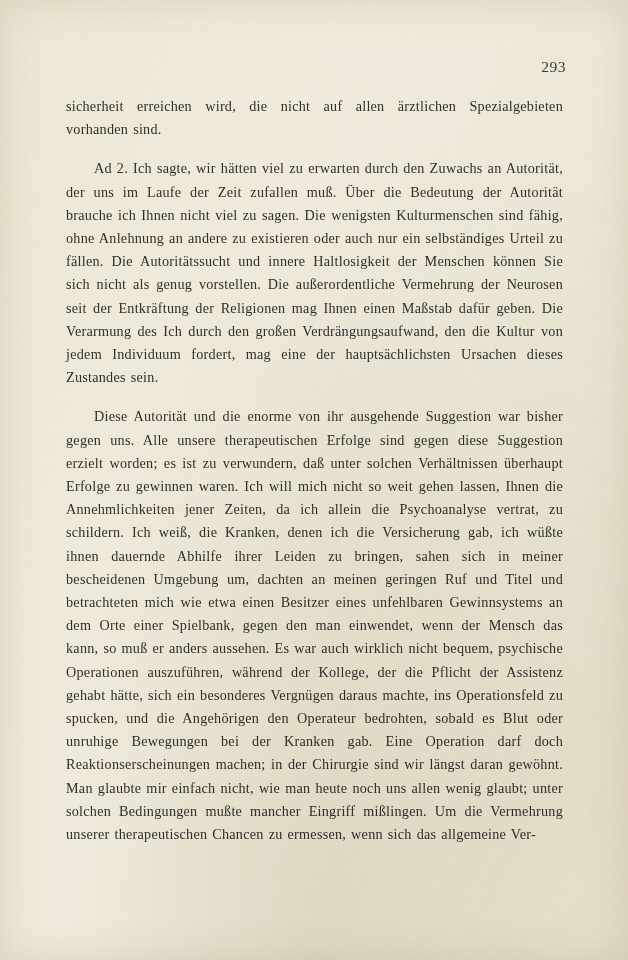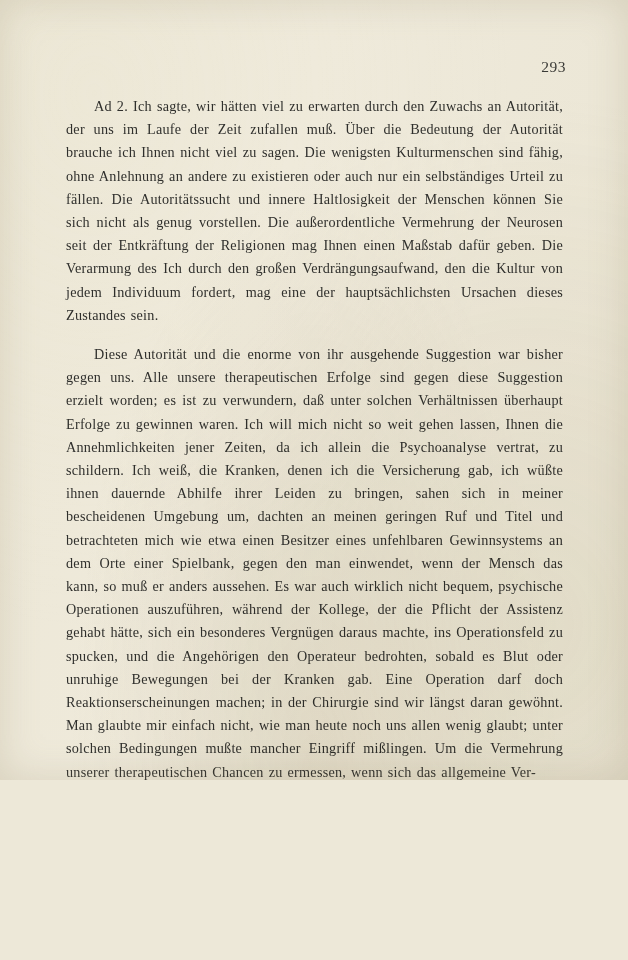--- a/index.html
+++ b/index.html
@@ -9,21 +9,21 @@
   body {
     width: 628px;
     height: 960px;
     background: #ede8d8;
     font-family: "Liberation Serif", serif;
     overflow: hidden;
   }
   .page {
     position: relative;
     width: 628px;
-    height: 780px;
+    height: 960px;
     box-sizing: border-box;
     background: linear-gradient(105deg, #ece7d6 0%, #efeadb 40%, #eae5d4 100%);
   }
   .page-number {
     position: absolute;
     top: 58px;
     right: 62px;
     font-size: 15.5px;
     color: #3a3a36;
     letter-spacing: 0.5px;
@@ -71,19 +71,20 @@
   }
 </style>
 </head>
 <body>
 
 <div class="page">
 
   <div class="page-number">293</div>
 
   <div class="text-block">
+    <p class="para">sicherheit erreichen wird, die nicht auf allen ärztlichen Spezialgebieten vorhanden sind.</p>
     <p class="para indent">Ad 2. Ich sagte, wir hätten viel zu erwarten durch den Zuwachs an Autorität, der uns im Laufe der Zeit zufallen muß. Über die Bedeutung der Autorität brauche ich Ihnen nicht viel zu sagen. Die wenigsten Kulturmenschen sind fähig, ohne Anlehnung an andere zu existieren oder auch nur ein selbständiges Urteil zu fällen. Die Autoritätssucht und innere Haltlosigkeit der Menschen können Sie sich nicht als genug vorstellen. Die außerordentliche Vermehrung der Neurosen seit der Entkräftung der Religionen mag Ihnen einen Maßstab dafür geben. Die Verarmung des Ich durch den großen Verdrängungsaufwand, den die Kultur von jedem Individuum fordert, mag eine der hauptsächlichsten Ursachen dieses Zustandes sein.</p>
     <p class="para indent">Diese Autorität und die enorme von ihr ausgehende Suggestion war bisher gegen uns. Alle unsere therapeutischen Erfolge sind gegen diese Suggestion erzielt worden; es ist zu verwundern, daß unter solchen Verhältnissen überhaupt Erfolge zu gewinnen waren. Ich will mich nicht so weit gehen lassen, Ihnen die Annehmlichkeiten jener Zeiten, da ich allein die Psychoanalyse vertrat, zu schildern. Ich weiß, die Kranken, denen ich die Versicherung gab, ich wüßte ihnen dauernde Abhilfe ihrer Leiden zu bringen, sahen sich in meiner bescheidenen Umgebung um, dachten an meinen geringen Ruf und Titel und betrachteten mich wie etwa einen Besitzer eines unfehlbaren Gewinnsystems an dem Orte einer Spielbank, gegen den man einwendet, wenn der Mensch das kann, so muß er anders aussehen. Es war auch wirklich nicht bequem, psychische Operationen auszuführen, während der Kollege, der die Pflicht der Assistenz gehabt hätte, sich ein besonderes Vergnügen daraus machte, ins Operationsfeld zu spucken, und die Angehörigen den Operateur bedrohten, sobald es Blut oder unruhige Bewegungen bei der Kranken gab. Eine Operation darf doch Reaktionserscheinungen machen; in der Chirurgie sind wir längst daran gewöhnt. Man glaubte mir einfach nicht, wie man heute noch uns allen wenig glaubt; unter solchen Bedingungen mußte mancher Eingriff mißlingen. Um die Vermehrung unserer therapeutischen Chancen zu ermessen, wenn sich das allgemeine Ver-</p>
   </div>
 
   <div class="grain"></div>
   <div class="edge-shadow"></div>
 </div>
 
 </body></html>

